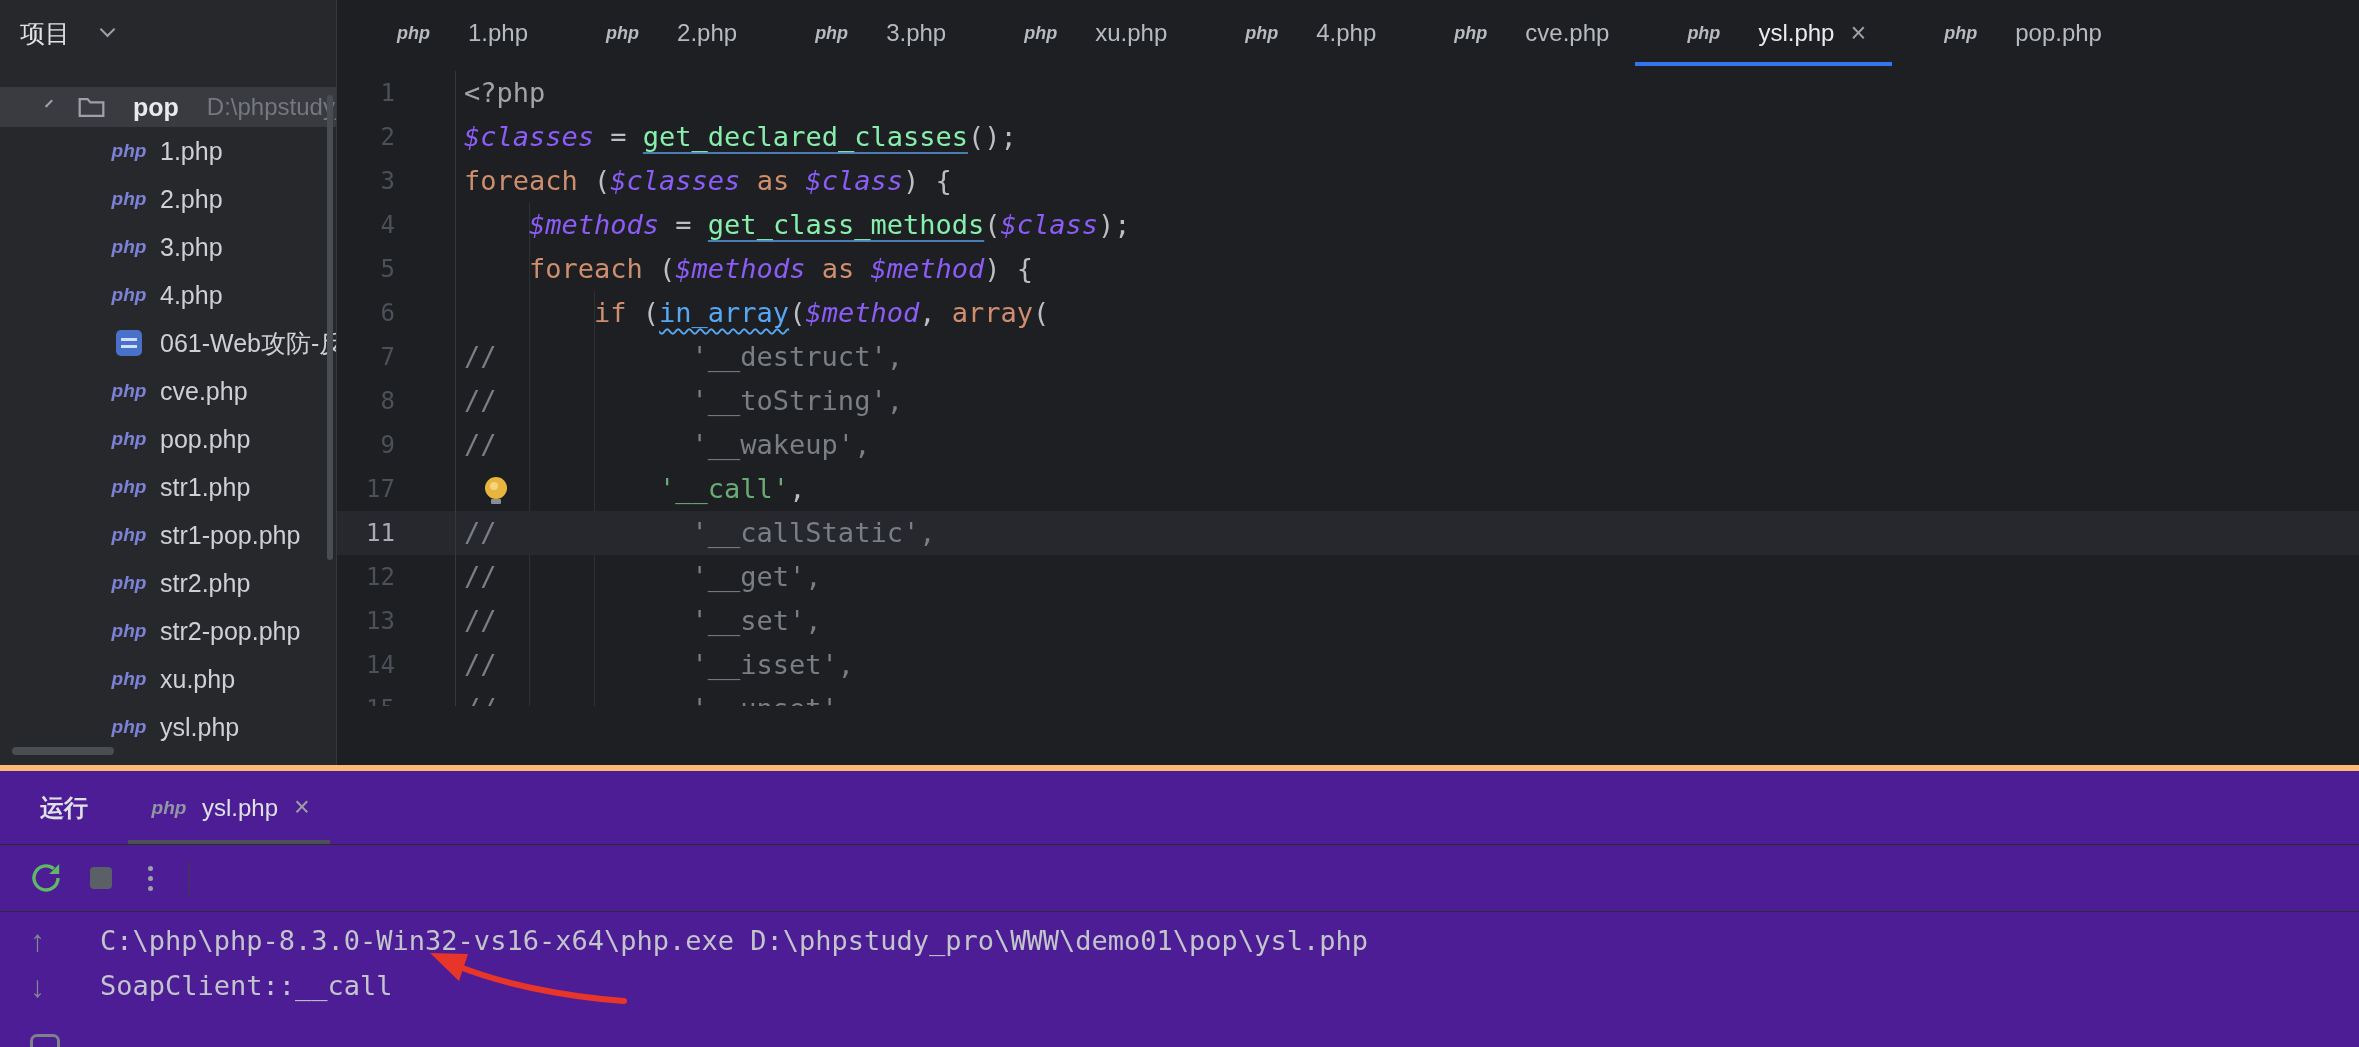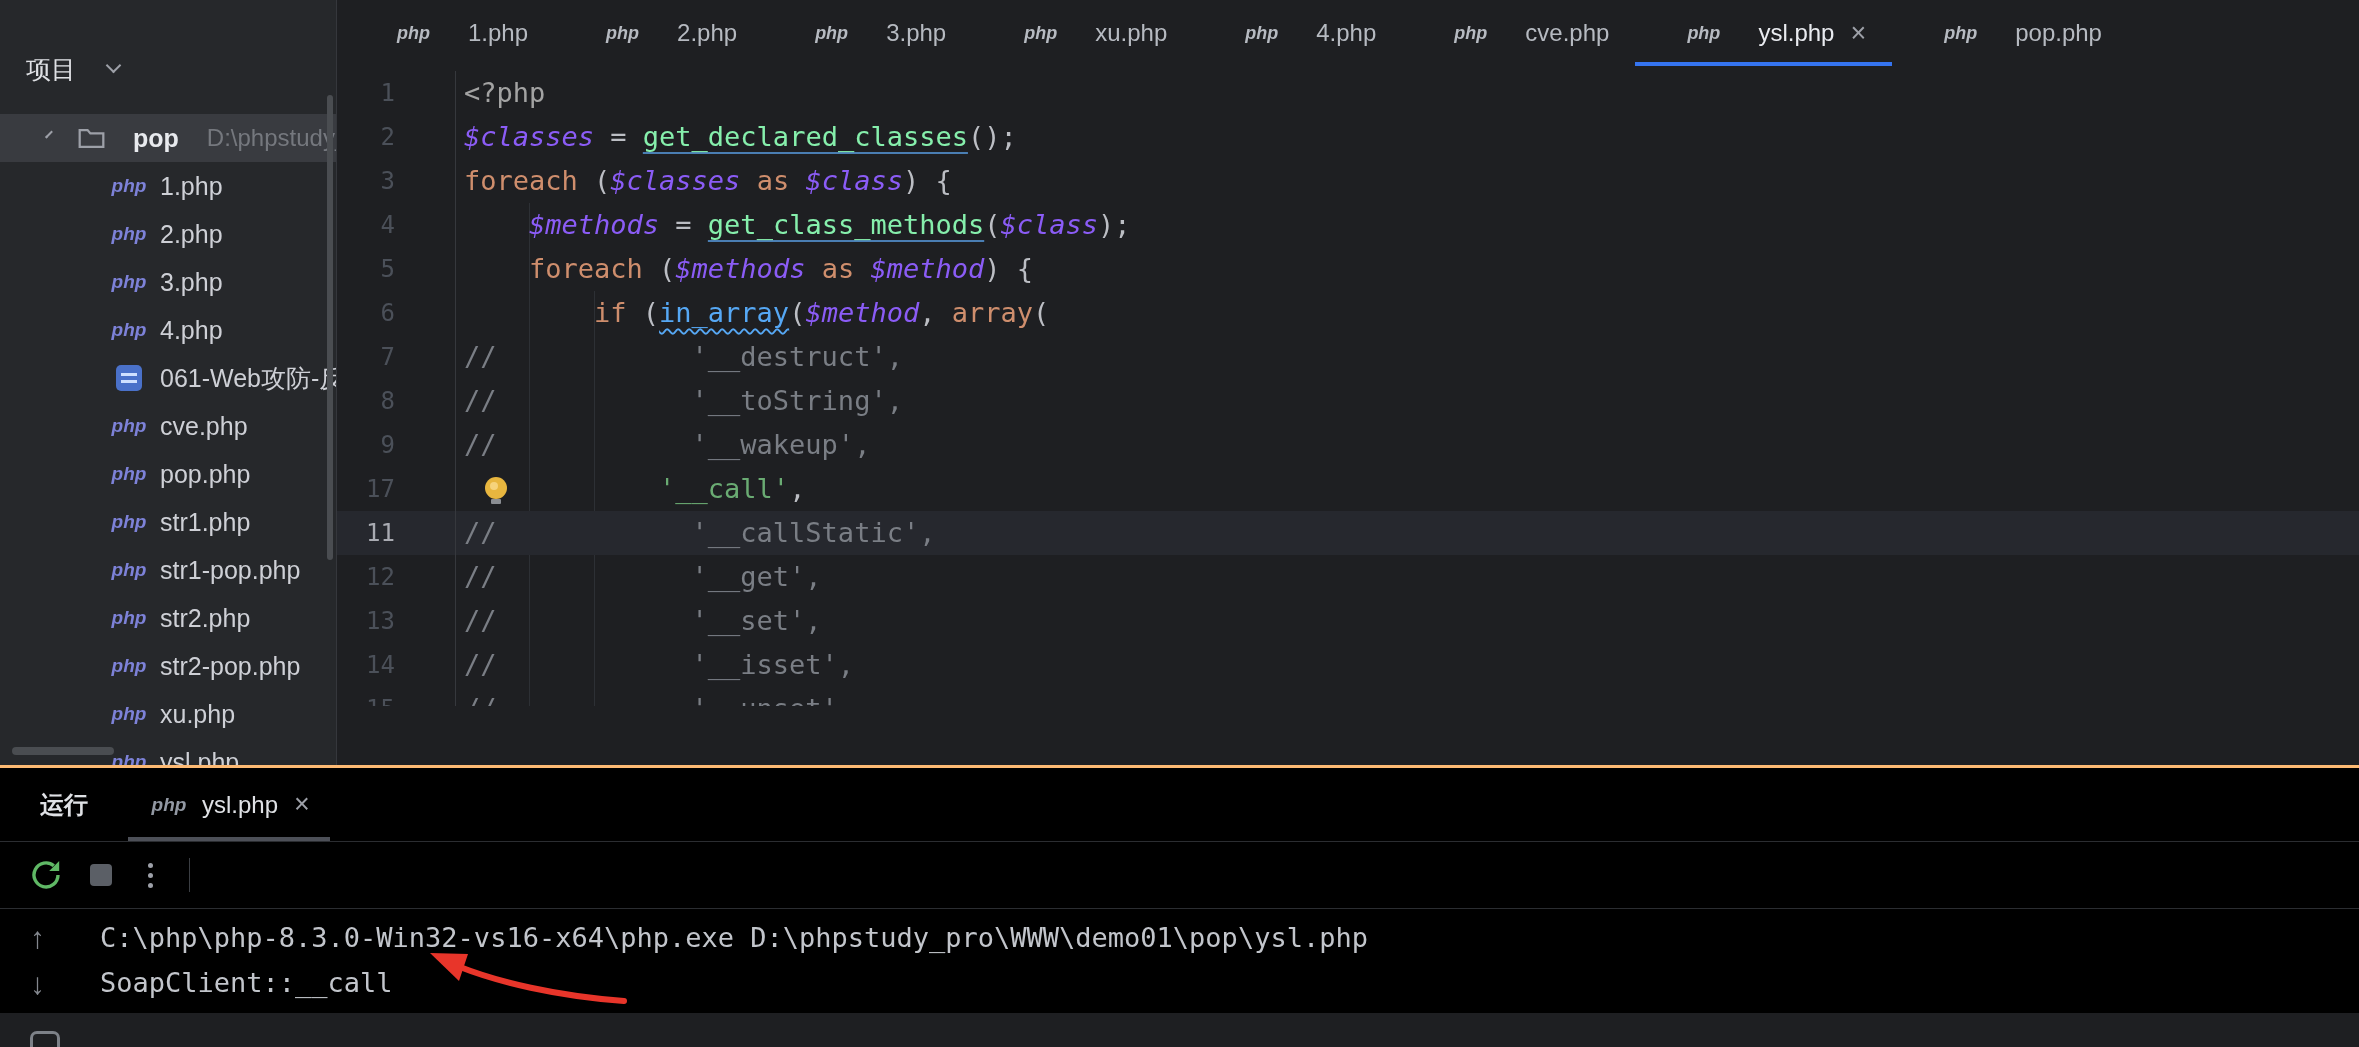--- a/index.html
+++ b/index.html
@@ -11,32 +11,32 @@
 
   
   .main-row { display:flex; height:765px; }
   .project-panel {
     position:relative; flex:0 0 337px; width:337px; height:765px;
     background:#26282b; border-right:1px solid #35373c; overflow:hidden;
   }
   .editor-col { flex:1; min-width:0; display:flex; flex-direction:column; background:#1e1f22; }
 
   
-  .panel-header { height:66px; display:flex; align-items:center; padding-left:26px; gap:32px;margin-top:36px; }
+  .panel-header { height:66px; display:flex; align-items:center; padding-left:20px; gap:32px; }
   .ph-title { font-size:25px; font-weight:500; color:#dfe1e5; }
   .chev {
     width:11px; height:11px; display:inline-block;
     border-right:2.5px solid #9da0a8; border-bottom:2.5px solid #9da0a8;
     transform:rotate(45deg); margin-top:-7px;
   }
   .chev.small { width:9px; height:9px; }
   .tree { padding-top:12px; }
   .tree-root {
-    height:48px; display:flex; align-items:center; gap:28px;
-    padding-left:48px; background:#393b40; cursor:default; white-space:nowrap; overflow:hidden;
+    height:40px; display:flex; align-items:center; gap:28px;
+    padding-left:48px; background:#393b40; cursor:default; white-space:nowrap; overflow:hidden;margin-top:9px;
   }
   .root-name { font-size:25px; font-weight:700; color:#e8eaee; }
   .root-path { font-size:24px; color:#75787e; }
   .folder-ico { flex:0 0 auto; }
   .tree-item {
     height:48px; display:flex; align-items:center; gap:10px;
     padding-left:108px; white-space:nowrap; overflow:hidden; cursor:default;
   }
   .tree-label { font-size:25px; color:#ced0d6; }
   .php-ico {
@@ -94,21 +94,21 @@
   .tok-fn  { color:#86efac; text-decoration:underline; text-decoration-thickness:1.5px; text-underline-offset:6px; text-decoration-color:#4a7eb3; }
   .tok-fnw { color:#56a8f5; text-decoration:underline wavy; text-decoration-thickness:1.5px; text-underline-offset:6px; text-decoration-color:#56a8f5; }
   .tok-str { color:#6aab73; }
   .tok-com { color:#7a7e85; }
   .tok-pln { color:#bcbec4; }
   .bulb { position:absolute; left:148px; top:10px; width:22px; height:22px; border-radius:50%; background:#e8b63f; }
   .bulb::before { content:""; position:absolute; left:5px; top:5px; width:8px; height:8px; border-radius:50%; background:#f6d37c; }
   .bulb::after { content:""; position:absolute; left:6px; bottom:-5px; width:10px; height:5px; background:#8a8d92; border-radius:1px; }
 
   
-  .run-panel { position:relative; height:248px; background:#000000; border-top:3px solid #fdba74; }
+  .run-panel { position:relative; height:282px; background:#4c1d95; border-top:6px solid #fdba74; }
   .run-tabs { height:74px; display:flex; align-items:stretch; border-bottom:1px solid #2b2d31; }
   .run-title { font-size:24px; font-weight:600; color:#dfe1e5; align-self:center; margin-left:40px; margin-right:40px; }
   .run-tab { position:relative; display:flex; align-items:center; gap:12px; padding:0 20px; cursor:default; }
   .run-tab::after { content:""; position:absolute; left:0; right:0; bottom:0; height:4px; background:#4d5058; }
   .run-tab-label { font-size:24px; color:#dfe1e5; }
   .run-toolbar { height:67px; display:flex; align-items:center; gap:28px; padding-left:30px; border-bottom:1px solid #2b2d31; }
   .stop { width:22px; height:22px; border-radius:4px; background:#5b5f66; }
   .dots { display:flex; flex-direction:column; gap:5px; padding:2px 8px; }
   .dots i { display:block; width:5px; height:5px; border-radius:50%; background:#9da0a8; }
   .tsep { width:1px; height:34px; background:#3b3e43; }

